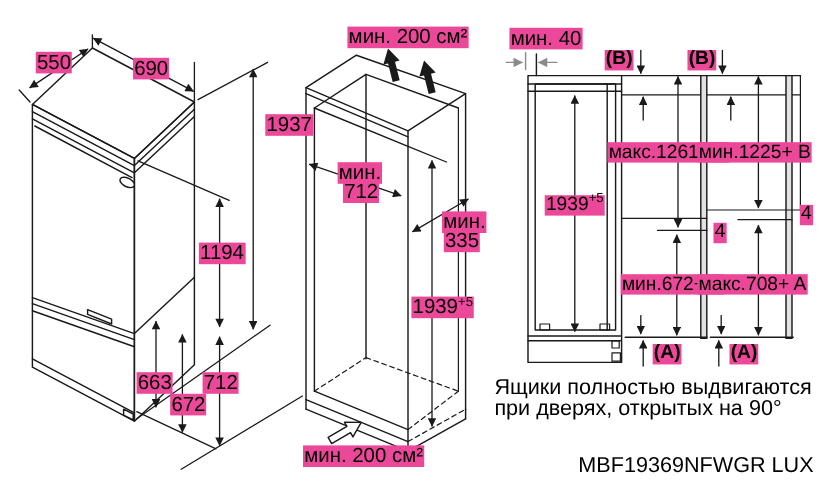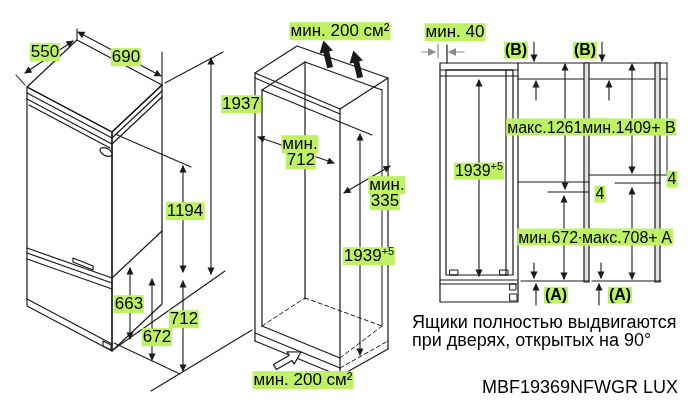--- a/index.html
+++ b/index.html
@@ -1,19 +1,19 @@
 <!DOCTYPE html>
 <html><head>
 <meta charset="utf-8">
 <style>
   html,body{margin:0;padding:0;background:#fff;}
   #stage{position:relative;width:700px;height:415px;background:#fff;overflow:hidden;
          font-family:"Liberation Sans",sans-serif;color:#000;}
   #lineart{position:absolute;left:0;top:0;width:700px;height:415px;}
-  .lbl{position:absolute;transform:translate(-50%,-50%);background:#bef264;padding:0 1px;
+  .lbl{position:absolute;transform:translate(-50%,-50%);background:#ec4899;padding:0 1px;
        font-size:17px;line-height:1.04;white-space:nowrap;text-align:center;}
   .sm{font-size:16px;}
   .bold{font-weight:bold;}
   .grp{display:flex;flex-direction:row;align-items:center;font-size:16px;line-height:17px;}
   .lbl sup{font-size:11px;line-height:0;vertical-align:6px;}
   .cap{position:absolute;font-size:18px;white-space:nowrap;}
   .brand{position:absolute;right:22px;text-align:right;font-size:18px;white-space:nowrap;}
 </style>
 </head>
 <body>
@@ -159,21 +159,21 @@
       <line x1="632" y1="188" x2="632" y2="279" marker-start="url(#arr)" marker-end="url(#arr)"></line>
       <line x1="601" y1="263" x2="601" y2="278" marker-end="url(#arr)"></line>
       <line x1="599" y1="305" x2="599" y2="284" marker-end="url(#arr)"></line>
     </g>
   </svg>
 
   <div class="lbl" style="left:45px;top:52px;">550</div>
   <div class="lbl" style="left:126px;top:57px;">690</div>
   <div class="lbl" style="left:213px;top:104px;margin-left:28px;">1937</div>
   <div class="lbl" style="left:185px;top:211px;">1194</div>
-  <div class="lbl" style="left:129px;top:304px;">663</div>
+  <div class="lbl" style="left:129px;top:319px;">663</div>
   <div class="lbl" style="left:157px;top:337px;">672</div>
   <div class="lbl" style="left:184px;top:319px;">712</div>
 
   <div class="lbl" style="left:340px;top:31px;">мин. 200 см²</div>
   <div class="lbl" style="left:300px;top:144px;">мин.</div>
   <div class="lbl" style="left:301px;top:160px;">712</div>
   <div class="lbl" style="left:387px;top:185px;">мин.</div>
   <div class="lbl" style="left:385px;top:201px;">335</div>
   <div class="lbl" style="left:369px;top:256px;"><span>1939</span><sup>+5</sup></div>
   <div class="lbl" style="left:303px;top:380px;">мин. 200 см²</div>
@@ -182,21 +182,21 @@
   <div class="lbl sm bold" style="left:516px;top:50px;">(B)</div>
   <div class="lbl sm bold" style="left:585px;top:50px;">(B)</div>
 
   <div class="lbl grp" style="left:557px;top:127px;">
     <span>макс.</span>
     <span>1261</span>
     <span>+ B</span>
   </div>
   <div class="lbl grp" style="left:629px;top:127px;">
     <span>мин.</span>
-    <span>1409</span>
+    <span>1225</span>
     <span>+ B</span>
   </div>
 
   <div class="lbl sm" style="left:479px;top:171px;"><span>1939</span><sup>+5</sup></div>
 
   <div class="lbl sm" style="left:600px;top:194px;">4</div>
   <div class="lbl sm" style="left:672px;top:179px;">4</div>
 
   <div class="lbl grp" style="left:560px;top:237px;">
     <span>мин.</span>

